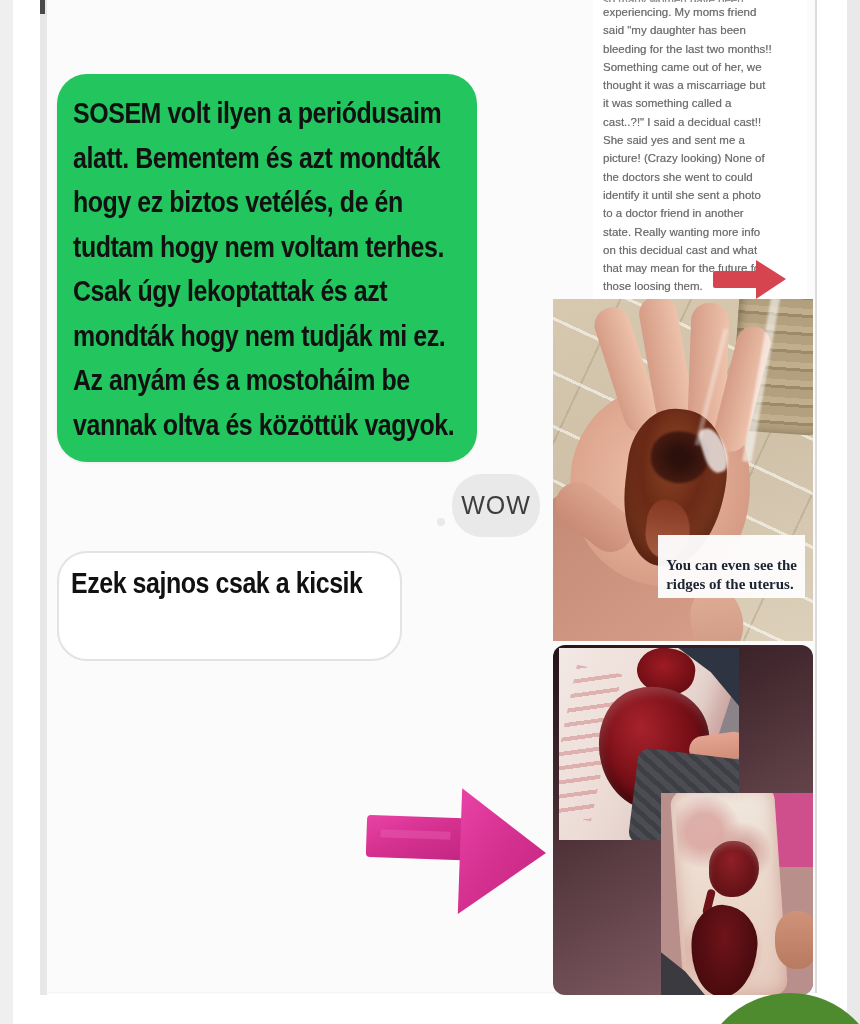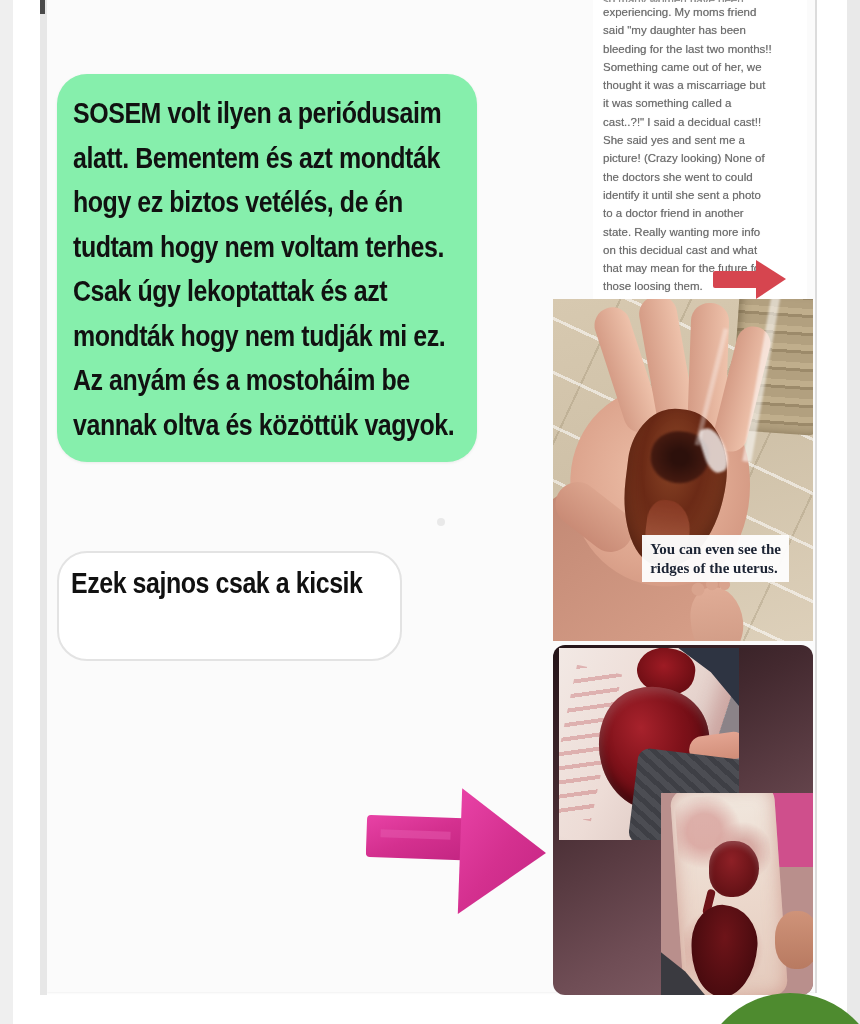--- a/index.html
+++ b/index.html
@@ -11,21 +11,21 @@
   .edge-strip-left{left:0;top:0;width:13px;height:1024px;background:#efefef;}
   .edge-strip-right{left:847px;top:0;width:13px;height:1024px;background:#e9e9e9;}
   .shot-edge-left{left:40px;top:0;width:7px;height:995px;background:#e7e7e7;}
   .shot-edge-left-mark{left:40px;top:0;width:5px;height:14px;background:#4a4a4a;}
   .shot-edge-right{left:815px;top:0;width:2px;height:993px;background:#dcdcdc;}
 
   
   .content{left:47px;top:0;width:768px;height:992px;background:#fbfbfb;box-shadow:0 1px 2px rgba(0,0,0,.06);}
 
   
-  .bubble1{left:57px;top:74px;width:420px;height:388px;background:#86efac;border-radius:30px;
+  .bubble1{left:57px;top:74px;width:420px;height:388px;background:#22c55e;border-radius:30px;
            box-shadow:0 1px 3px rgba(0,0,0,.07);}
   .bubble1 .txt{position:absolute;left:16px;top:17px;white-space:pre;
            font-weight:bold;font-size:29px;line-height:44.5px;color:#111;
            letter-spacing:-.5px;transform:scaleX(.86);transform-origin:left top;}
   .bubble-wow{left:452px;top:474px;width:88px;height:63px;background:#e9e9e9;border-radius:30px;
            display:flex;align-items:center;justify-content:center;}
   .bubble-wow .txt{font-size:25px;color:#3d3d3d;letter-spacing:1px;}
   .wow-tail{left:437px;top:518px;width:8px;height:8px;background:#e9e9e9;border-radius:50%;}
   .bubble2{left:57px;top:551px;width:345px;height:110px;background:#ffffff;border:2px solid #e3e3e3;
            border-radius:30px;box-sizing:border-box;}
@@ -76,21 +76,21 @@
   .tissue-core{left:22px;top:22px;width:58px;height:52px;border-radius:50% 45% 55% 50%;
       background:radial-gradient(#2c100b 20%,#4a1c11 80%);filter:blur(1px);}
   .tissue-strand{left:26px;top:92px;width:44px;height:58px;border-radius:40% 60% 50% 50%;
       background:linear-gradient(#8a3a24,#b0664a);opacity:.85;filter:blur(.5px);}
   .glint{background:rgba(255,255,255,.55);filter:blur(1px);}
   .g1{left:204px;top:-6px;width:9px;height:170px;transform:rotate(10deg);}
   .g2{left:156px;top:28px;width:5px;height:120px;transform:rotate(14deg);opacity:.6;}
   .g3{left:150px;top:128px;width:22px;height:46px;transform:rotate(-18deg);
       background:rgba(255,255,255,.75);border-radius:30% 70% 50% 50%;}
   .blood-drop{left:62px;top:66px;width:11px;height:9px;background:#9c3428;border-radius:50%;filter:blur(.4px);}
-  .caption{right:24px;top:236px;background:rgba(253,253,253,.96);padding:5px 8px 4px 8px;}
+  .caption{right:8px;top:236px;background:rgba(253,253,253,.96);padding:21px 8px 4px 8px;}
   .caption .txt{white-space:pre;font-family:"Liberation Serif",serif;font-size:15px;line-height:19px;
       color:#1c2434;font-weight:bold;}
   .foot{left:138px;top:288px;width:52px;height:70px;border-radius:45% 55% 50% 50%;
       background:linear-gradient(#e0ac96,#cf9a84);transform:rotate(-6deg);}
   .toe{background:#d9a48e;border-radius:50%;}
   .t1{left:4px;top:-6px;width:13px;height:13px;}
   .t2{left:19px;top:-9px;width:12px;height:12px;}
   .t3{left:32px;top:-7px;width:11px;height:11px;}
 
   
@@ -157,20 +157,23 @@
 alatt. Bementem és azt mondták
 hogy ez biztos vetélés, de én
 tudtam hogy nem voltam terhes.
 Csak úgy lekoptattak és azt
 mondták hogy nem tudják mi ez.
 Az anyám és a mostoháim be
 vannak oltva és közöttük vagyok.</div>
   </div>
 
   <div class="abs wow-tail"></div>
+  <div class="abs bubble-wow">
+    <div class="txt">WOW</div>
+  </div>
 
   <div class="abs bubble2">
     <div class="txt">Ezek sajnos csak a kicsik</div>
   </div>
 
 
   <svg class="abs pink-arrow" viewBox="0 0 182 134" xmlns="http://www.w3.org/2000/svg">
     <defs>
       <linearGradient id="pg" x1="0" y1="0" x2="1" y2="1">
         <stop offset="0" stop-color="#e842a6"></stop>

